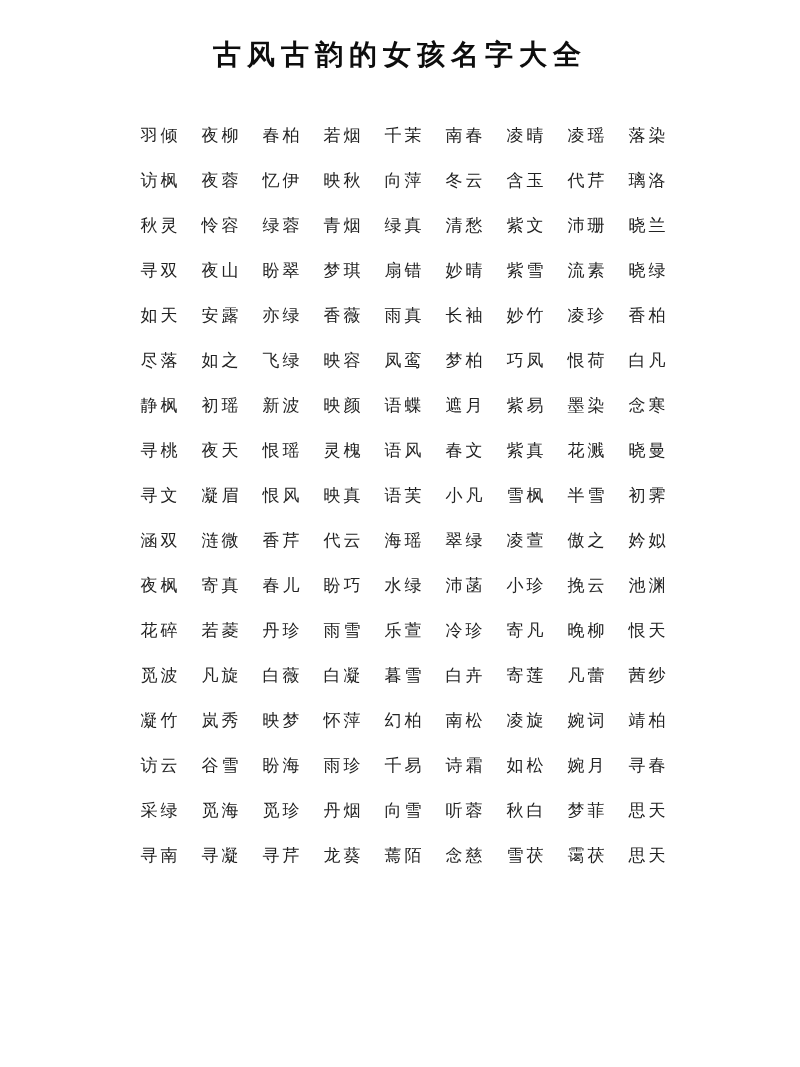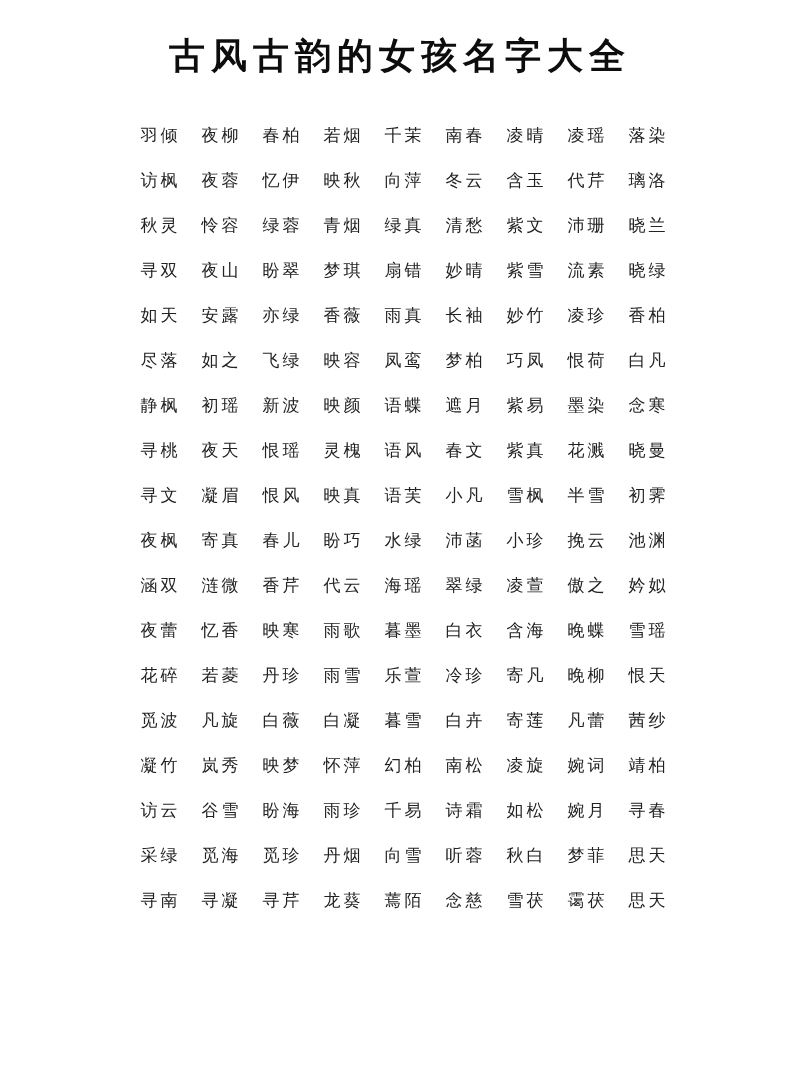--- a/index.html
+++ b/index.html
@@ -14,21 +14,21 @@
       overflow: hidden;
       font-family: "DejaVu Serif", "Liberation Serif", serif;
       color: #1a1a1a;
     }
     .page-title {
       position: absolute;
       top: 30px;
       left: 0;
       width: 800px;
       text-align: center;
-      font-size: 36px;
+      font-size: 28px;
       font-weight: bold;
       letter-spacing: 6px;
       color: #0d0d0d;
       line-height: 50px;
     }
     .names-grid {
       position: absolute;
       top: 113px;
       left: 130px;
       width: 560px;
@@ -147,53 +147,42 @@
       <span class="name-cell">凝眉</span>
       <span class="name-cell">恨风</span>
       <span class="name-cell">映真</span>
       <span class="name-cell">语芙</span>
       <span class="name-cell">小凡</span>
       <span class="name-cell">雪枫</span>
       <span class="name-cell">半雪</span>
       <span class="name-cell">初霁</span>
     </div>
     <div class="names-row">
+      <span class="name-cell">涵双</span>
+      <span class="name-cell">涟微</span>
+      <span class="name-cell">香芹</span>
+      <span class="name-cell">代云</span>
+      <span class="name-cell">海瑶</span>
+      <span class="name-cell">翠绿</span>
+      <span class="name-cell">凌萱</span>
+      <span class="name-cell">傲之</span>
+      <span class="name-cell">妗姒</span>
+    </div>
+    <div class="names-row">
       <span class="name-cell">夜枫</span>
       <span class="name-cell">寄真</span>
       <span class="name-cell">春儿</span>
       <span class="name-cell">盼巧</span>
       <span class="name-cell">水绿</span>
       <span class="name-cell">沛菡</span>
       <span class="name-cell">小珍</span>
       <span class="name-cell">挽云</span>
       <span class="name-cell">池渊</span>
     </div>
     <div class="names-row">
-      <span class="name-cell">涵双</span>
-      <span class="name-cell">涟微</span>
-      <span class="name-cell">香芹</span>
-      <span class="name-cell">代云</span>
-      <span class="name-cell">海瑶</span>
-      <span class="name-cell">翠绿</span>
-      <span class="name-cell">凌萱</span>
-      <span class="name-cell">傲之</span>
-      <span class="name-cell">妗姒</span>
-    </div>
-    <div class="names-row">
-      <span class="name-cell">夜蕾</span>
-      <span class="name-cell">忆香</span>
-      <span class="name-cell">映寒</span>
-      <span class="name-cell">雨歌</span>
-      <span class="name-cell">暮墨</span>
-      <span class="name-cell">白衣</span>
-      <span class="name-cell">含海</span>
-      <span class="name-cell">晚蝶</span>
-      <span class="name-cell">雪瑶</span>
-    </div>
-    <div class="names-row">
       <span class="name-cell">花碎</span>
       <span class="name-cell">若菱</span>
       <span class="name-cell">丹珍</span>
       <span class="name-cell">雨雪</span>
       <span class="name-cell">乐萱</span>
       <span class="name-cell">冷珍</span>
       <span class="name-cell">寄凡</span>
       <span class="name-cell">晚柳</span>
       <span class="name-cell">恨天</span>
     </div>

